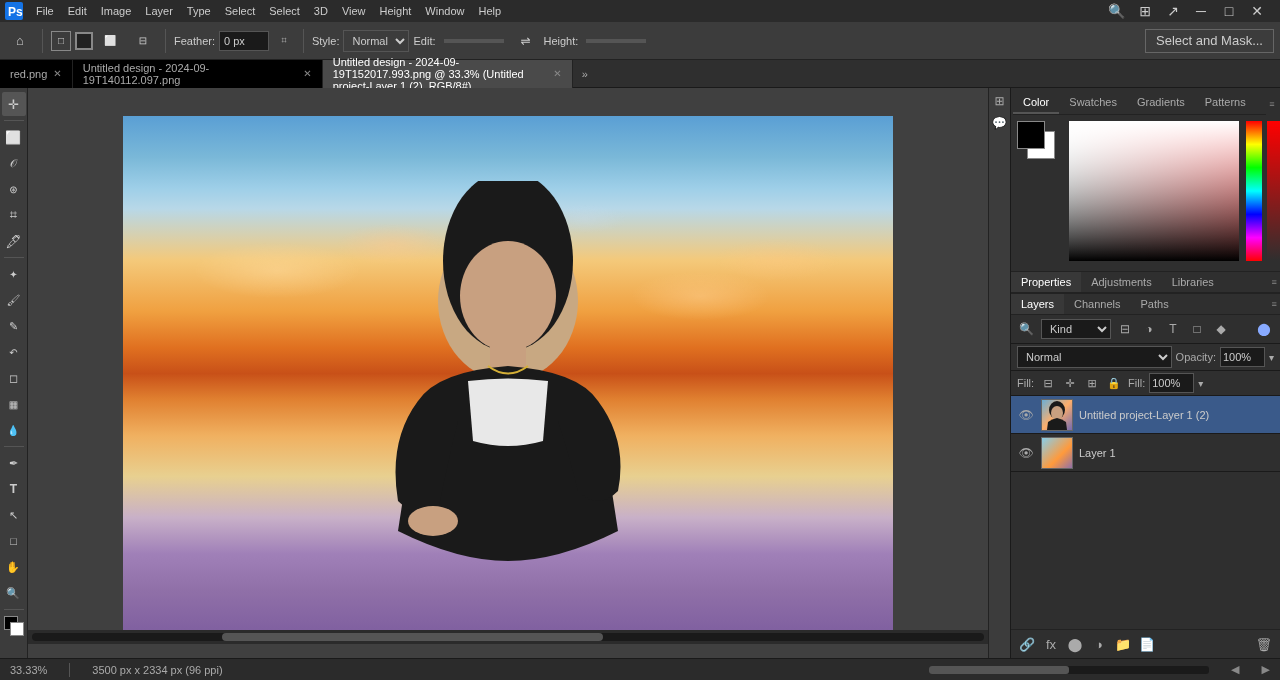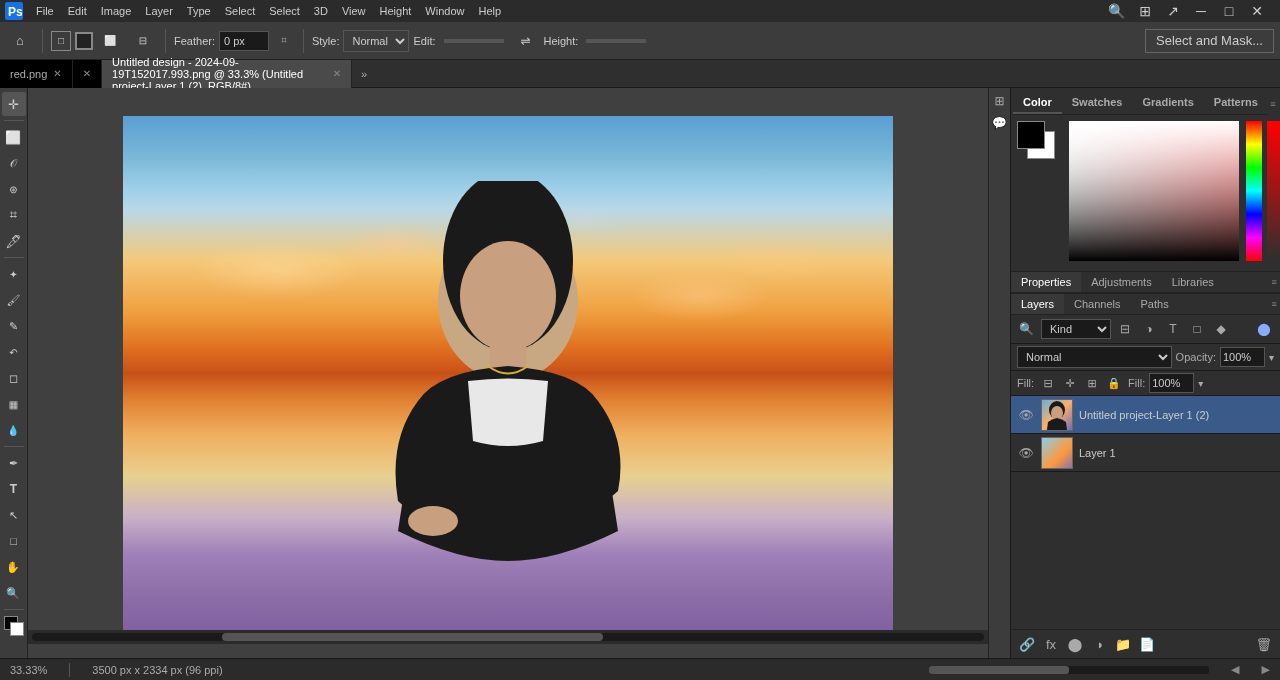--- a/index.html
+++ b/index.html
@@ -93,21 +93,21 @@
     #status-bar { display: flex; align-items: center; background: #2b2b2b; height: 22px; padding: 0 10px; border-top: 1px solid #1a1a1a; gap: 22px; font-size: 11px; color: #aaa; }
     .status-sep { width: 1px; height: 14px; background: #555; }
 
     
     #side-icons { width: 22px; background: #3c3c3c; display: flex; flex-direction: column; align-items: center; padding: 4px 0; gap: 4px; border-left: 1px solid #222; }
     .side-icon { width: 18px; height: 18px; display: flex; align-items: center; justify-content: center; cursor: pointer; color: #aaa; font-size: 12px; }
 
     
     .panel-collapse { width: 12px; display: flex; align-items: center; justify-content: center; cursor: pointer; color: #888; font-size: 9px; }
 
-    .panel-header { display: flex; align-items: center; justify-content: center; padding: 0 2px 0 2px; font-weight: bold; }
+    .panel-header { display: flex; align-items: center; justify-content: center; padding: 0 2px 0 2px; }
 
     
     .sky-gradient { position: absolute; inset: 0; 
       background: linear-gradient(180deg, 
         #5a9fd4 0%, 
         #7ab8d8 8%, 
         #9ecfe8 14%, 
         #b8d8e8 18%,
         #f4c97a 28%,
         #f0a040 38%,
@@ -208,20 +208,21 @@
   <div class="toolbar-spacer"></div>
   <button class="toolbar-wide-btn">Select and Mask...</button>
 </div>
 
 <div id="tab-bar">
   <div class="tab">
     <span>red.png</span>
     <span class="tab-close">✕</span>
   </div>
   <div class="tab">
+    <span>Untitled design - 2024-09-19T140112.097.png</span>
     <span class="tab-close">✕</span>
   </div>
   <div class="tab active">
     <span>Untitled design - 2024-09-19T152017.993.png @ 33.3% (Untitled project-Layer 1 (2), RGB/8#)</span>
     <span class="tab-close">✕</span>
   </div>
   <div class="tab-more">»</div>
 </div>
 
 <div id="main">

